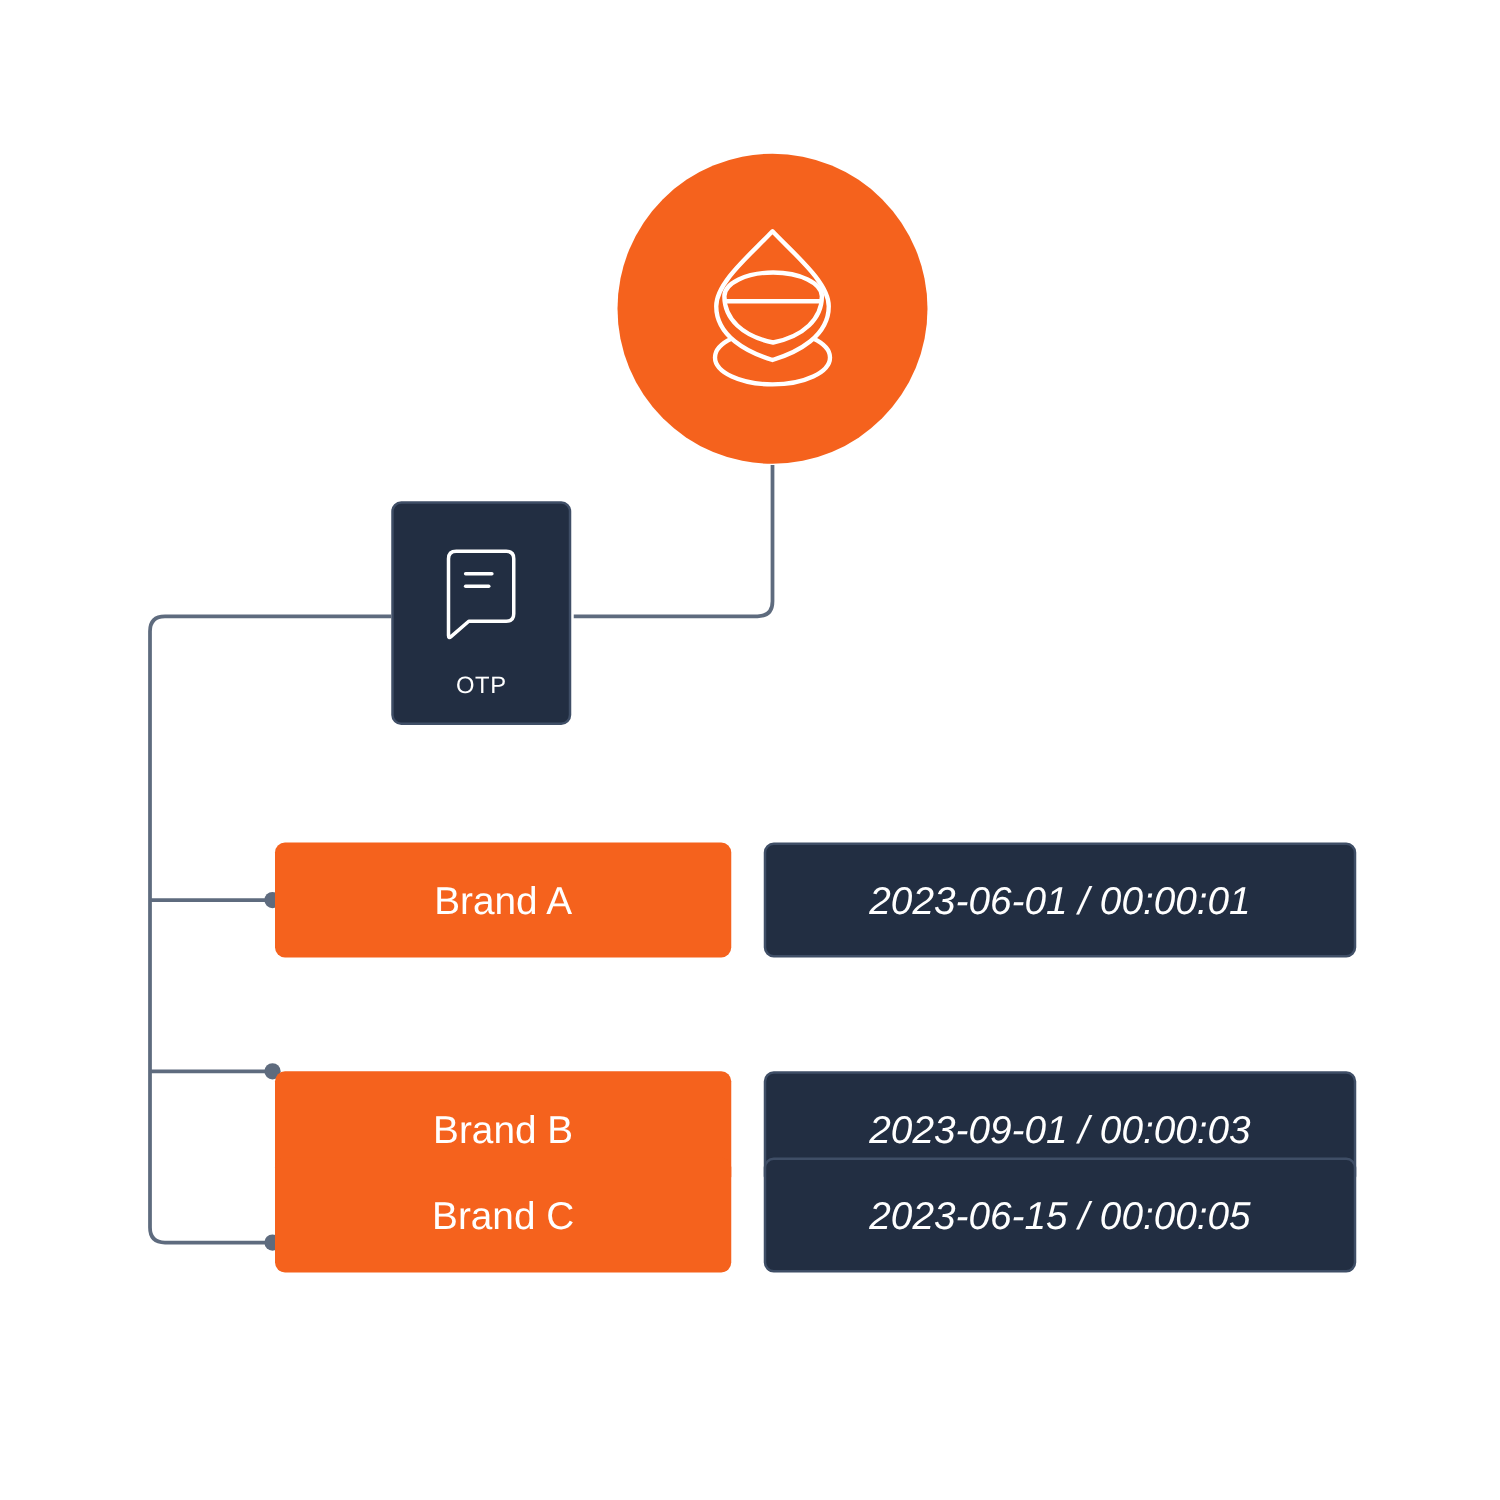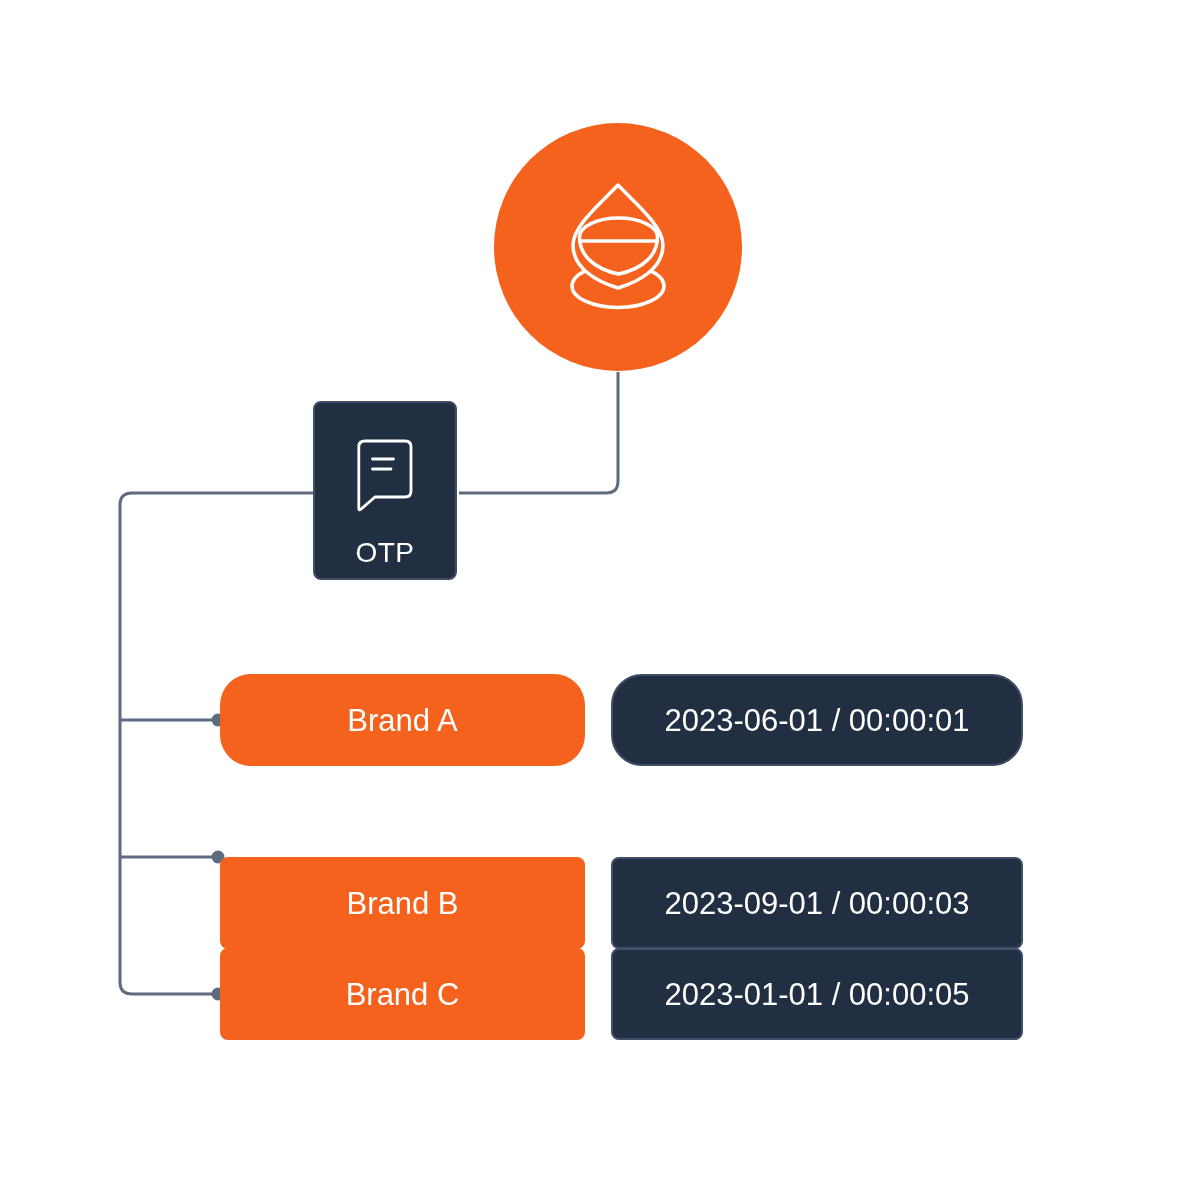--- a/index.html
+++ b/index.html
@@ -40,51 +40,52 @@
     border: 2px solid var(--navy-border);
     border-radius: 8px;
     box-sizing: border-box;
     display: flex; flex-direction: column; align-items: center;
     z-index: 2;
   }
   .otp-node svg { margin-top: 36px; }
   .otp-label {
     margin-top: 26px;
     color: var(--text);
-    font-size: 28px;
+    font-size: 19px;
     letter-spacing: 0.5px;
     line-height: 1;
   }
 
   .brand-box {
     position: absolute; left: 220px;
     width: 365px; height: 92px;
     background: var(--orange);
     border-radius: 8px;
     display: flex; align-items: center; justify-content: center;
     z-index: 2;
   }
   .time-box {
     position: absolute; left: 611px;
-    width: 412px; height: 92px;
+    width: 474px; height: 92px;
     background: var(--navy);
     border: 2px solid var(--navy-border);
     border-radius: 8px;
     box-sizing: border-box;
     display: flex; align-items: center; justify-content: center;
     z-index: 2;
+    font-style: italic;
   }
   .brand-box span, .time-box span {
     color: var(--text);
     font-size: 31px;
     line-height: 1;
   }
-  .row-a { top: 674px; border-radius: 31px; }
+  .row-a { top: 674px; }
   .row-b { top: 857px; }
-  .row-c { top: 948px; }
+  .row-c { top: 926px; }
 
   .icon-stroke {
     stroke: #FFFFFF; fill: none;
     stroke-linecap: round; stroke-linejoin: round;
   }
 </style>
 </head>
 <body>
 
 <div class="canvas">
@@ -128,16 +129,16 @@
     <span>Brand B</span>
   </div>
   <div class="time-box row-b">
     <span>2023-09-01 / 00:00:03</span>
   </div>
 
   <div class="brand-box row-c">
     <span>Brand C</span>
   </div>
   <div class="time-box row-c">
-    <span>2023-01-01 / 00:00:05</span>
+    <span>2023-06-15 / 00:00:05</span>
   </div>
 
 </div>
 
 </body></html>

